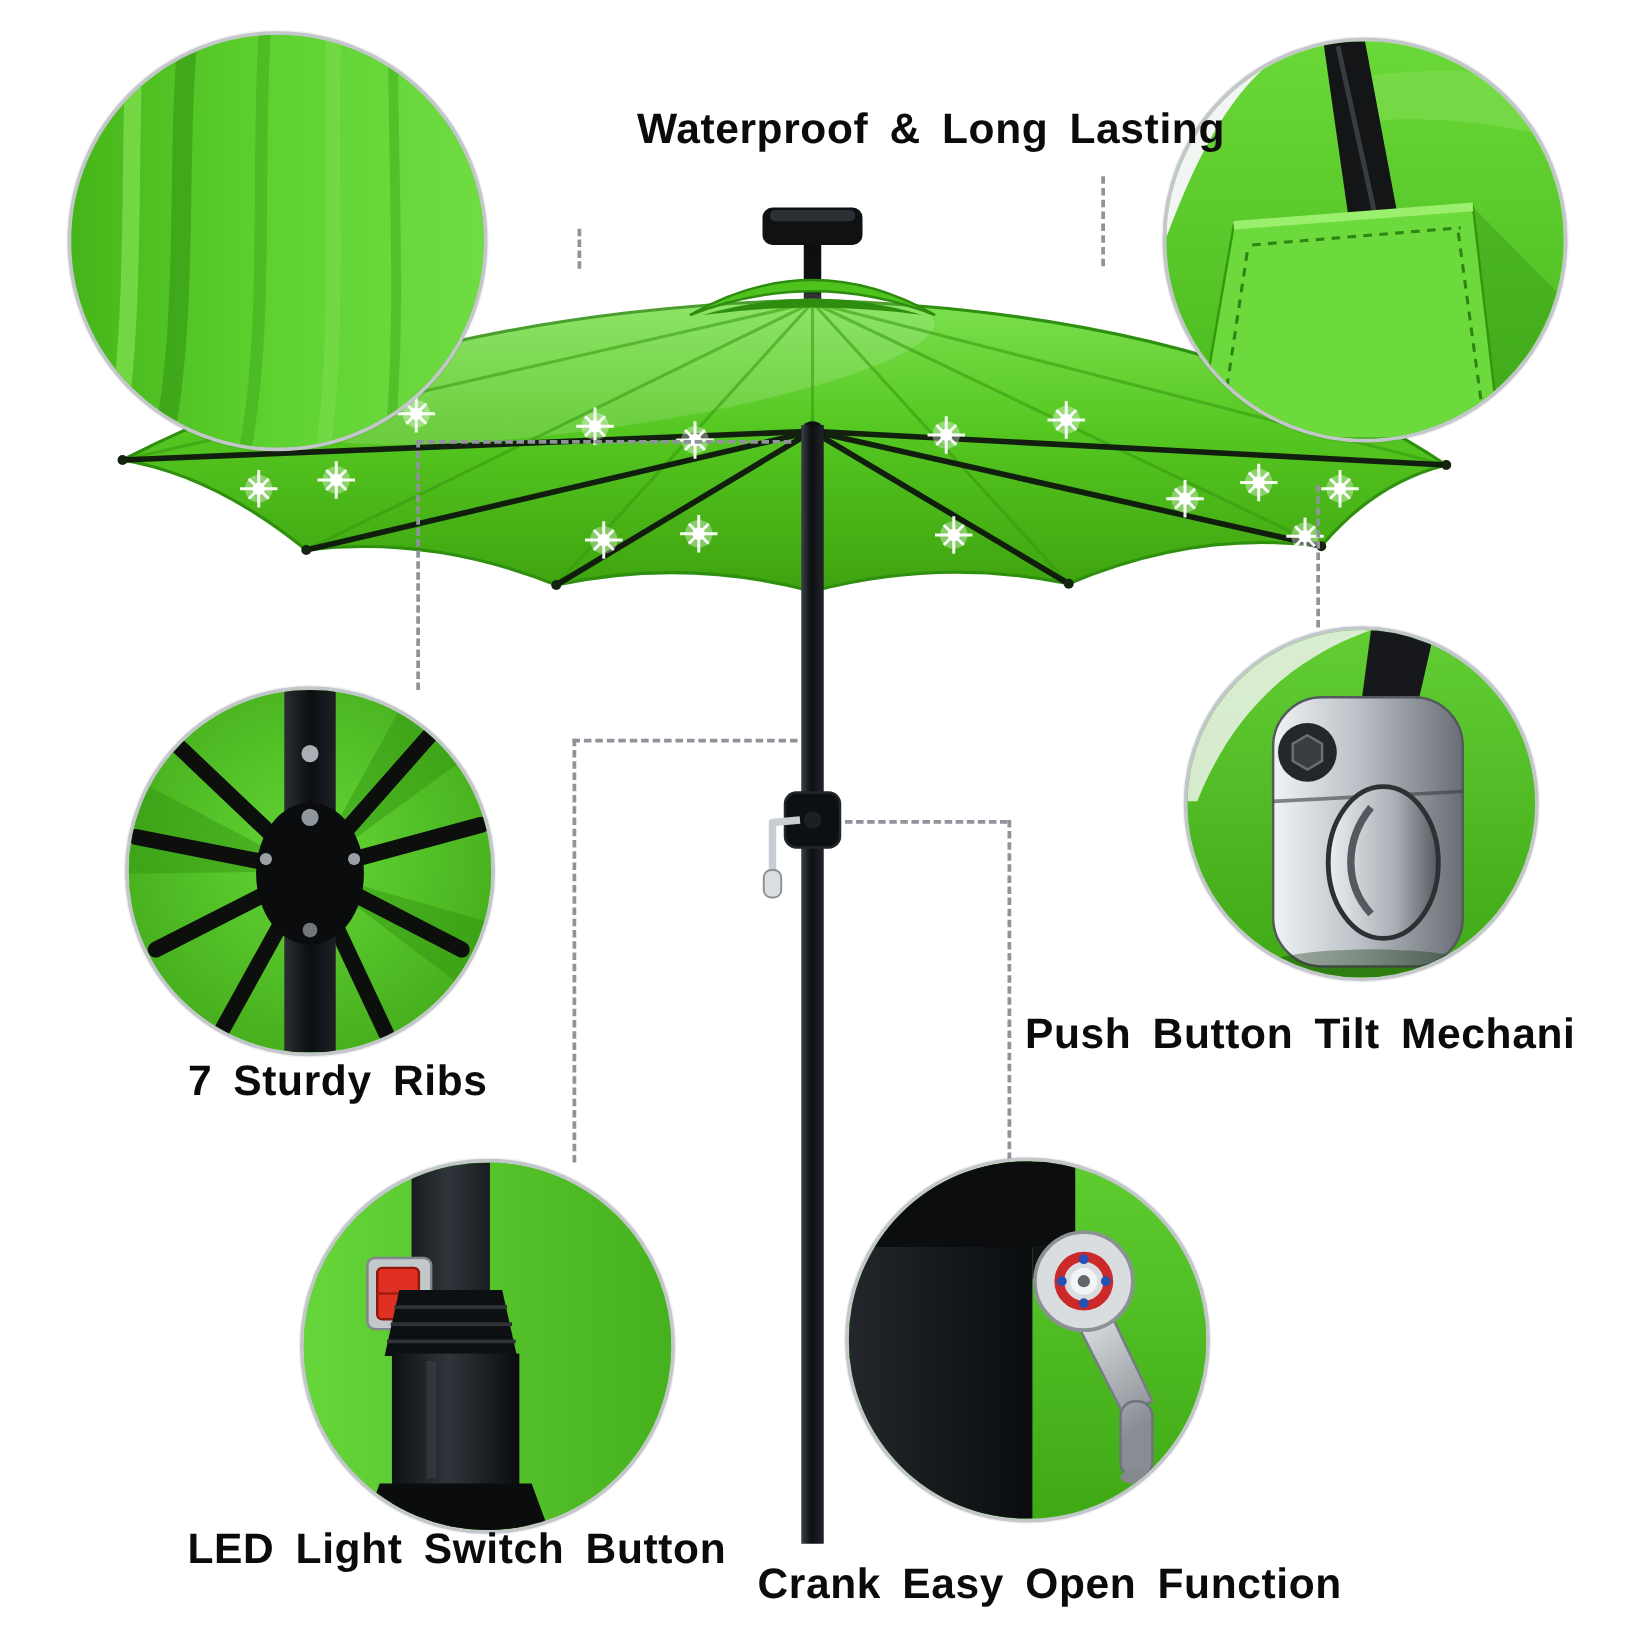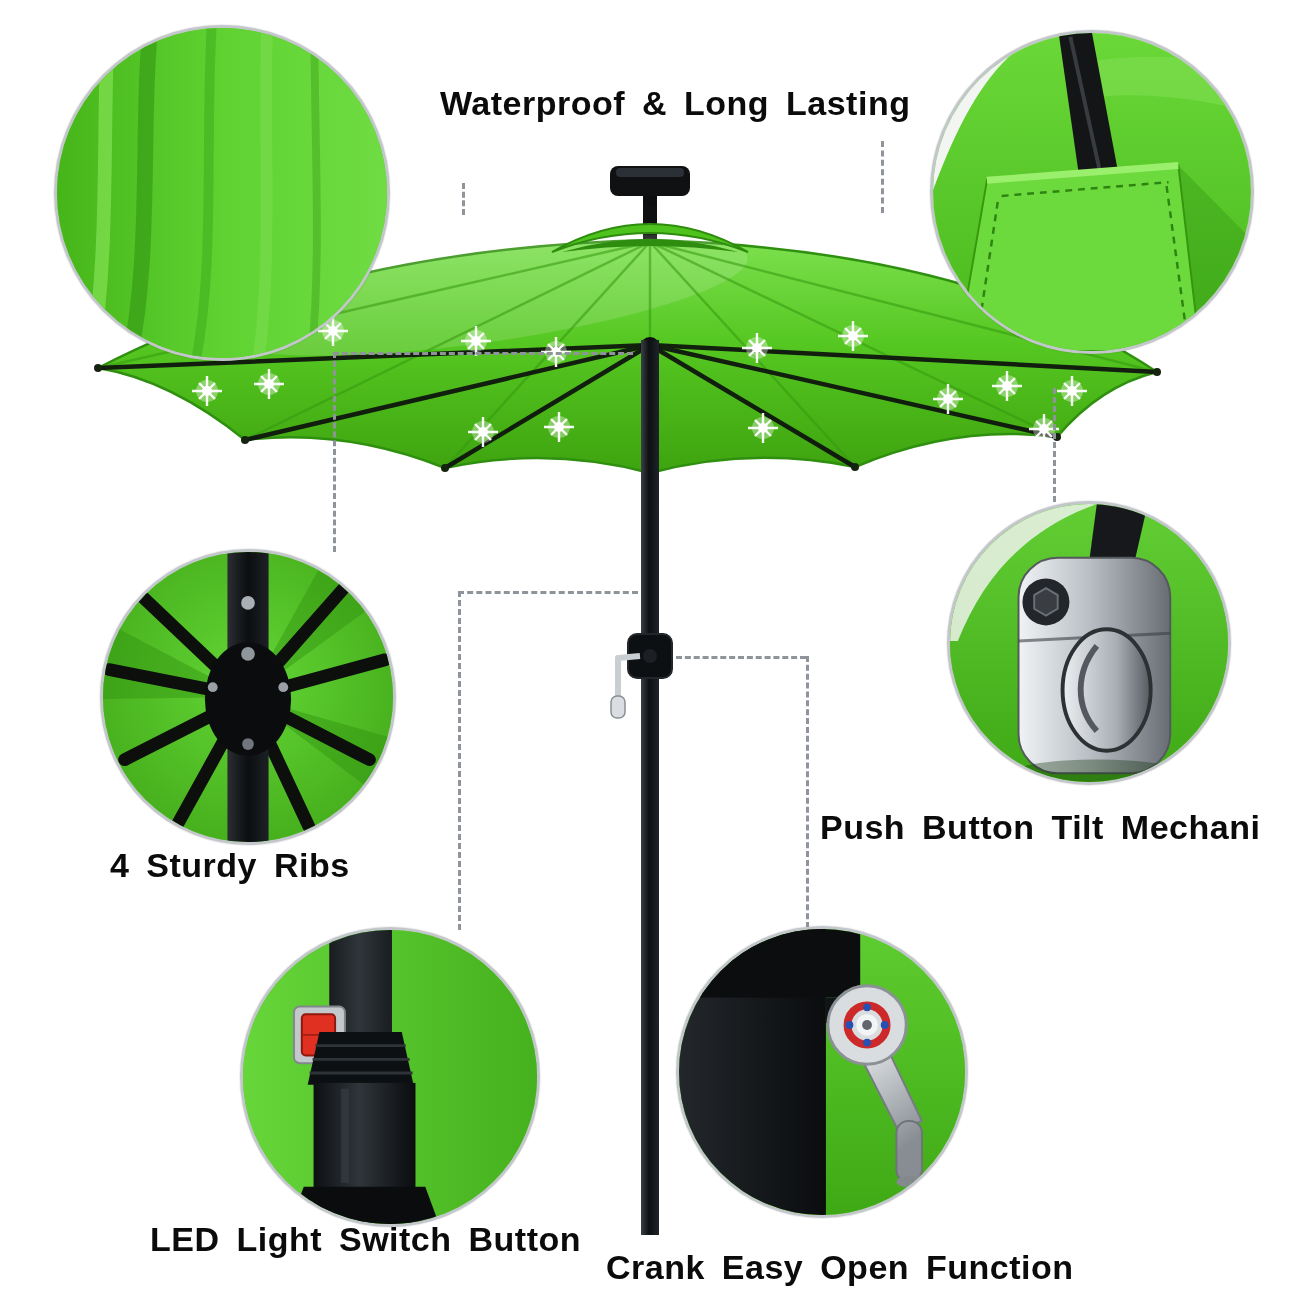--- a/index.html
+++ b/index.html
@@ -4,21 +4,21 @@
 <style>
   html,body{margin:0;padding:0;background:#fff;}
   .canvas{
     position:relative;width:1300px;height:1300px;background:#ffffff;
     overflow:hidden;font-family:"Liberation Sans", sans-serif;
   }
   .label{
     position:absolute;font-weight:bold;font-size:34px;color:#0b0b0b;
     letter-spacing:.5px;word-spacing:7px;white-space:nowrap;z-index:30;
   }
-  .label.center{text-align:left;}
+  .label.center{text-align:right;}
   .umbrella{position:absolute;left:0;top:0;z-index:5;}
   .dash-v{position:absolute;border-left:3px dashed #8f949a;width:0;z-index:8;}
   .dash-h{position:absolute;border-top:3px dashed #8f949a;height:0;z-index:8;}
   .callout{
     position:absolute;border-radius:50%;overflow:hidden;z-index:20;
     border:3px solid #c3c7cb;box-sizing:border-box;
     box-shadow:0 0 0 1px rgba(0,0,0,.06);
     background:#59c928;
   }
   .callout svg{display:block;width:100%;height:100%;}
@@ -299,18 +299,18 @@
       <circle cx="192" cy="98" r="11" fill="#f2f4f5"></circle>
       <circle cx="192" cy="80" r="4" fill="#2451b3"></circle>
         <circle cx="210" cy="98" r="4" fill="#2451b3"></circle>
       <circle cx="192" cy="116" r="4" fill="#2451b3"></circle>
         <circle cx="174" cy="98" r="4" fill="#2451b3"></circle>
       <circle cx="192" cy="98" r="5" fill="#60666c"></circle>
     </svg>
   </div>
 
   <div class="label center" style="left:440px;top:84px;width:540px;">Waterproof &amp; Long Lasting</div>
-  <div class="label center" style="left:110px;top:846px;width:280px;">4 Sturdy Ribs</div>
+  <div class="label center" style="left:110px;top:846px;width:280px;">7 Sturdy Ribs</div>
   <div class="label" style="left:150px;top:1220px;">LED Light Switch Button</div>
   <div class="label" style="left:820px;top:808px;width:480px;">Push Button Tilt Mechani</div>
   <div class="label" style="left:606px;top:1248px;">Crank Easy Open Function</div>
 
 </div>
 
 </body></html>

